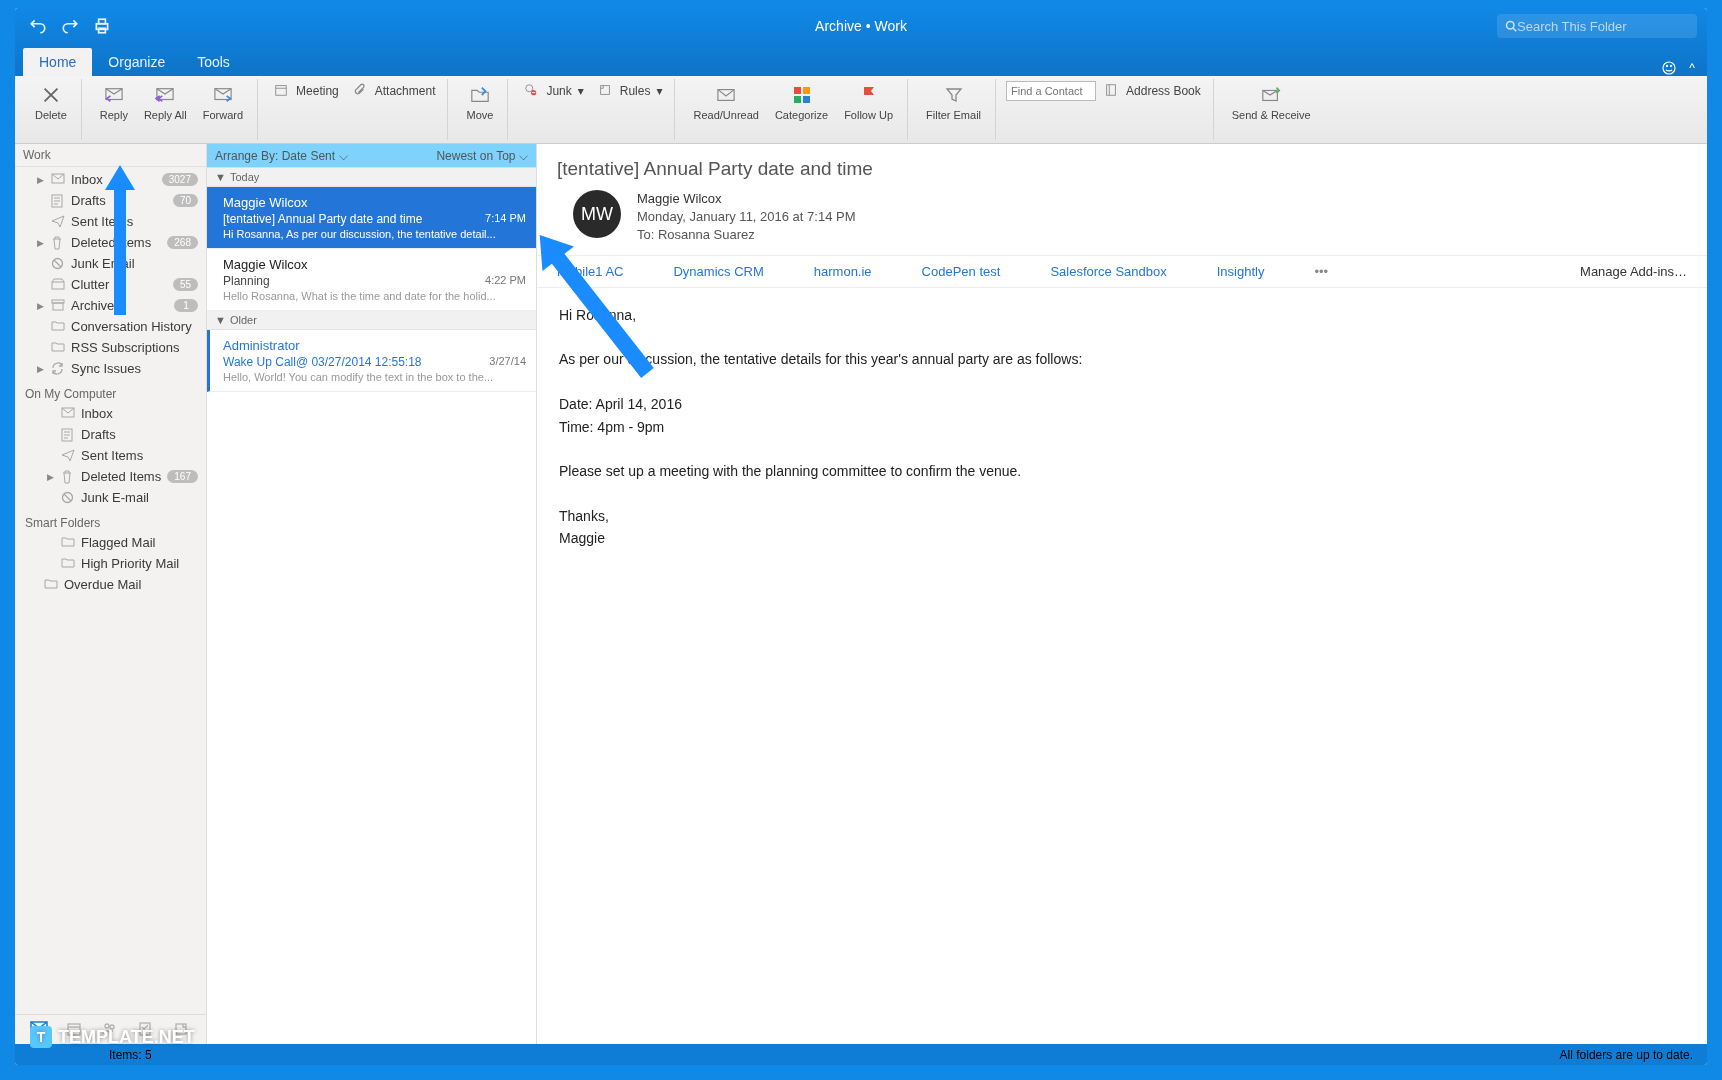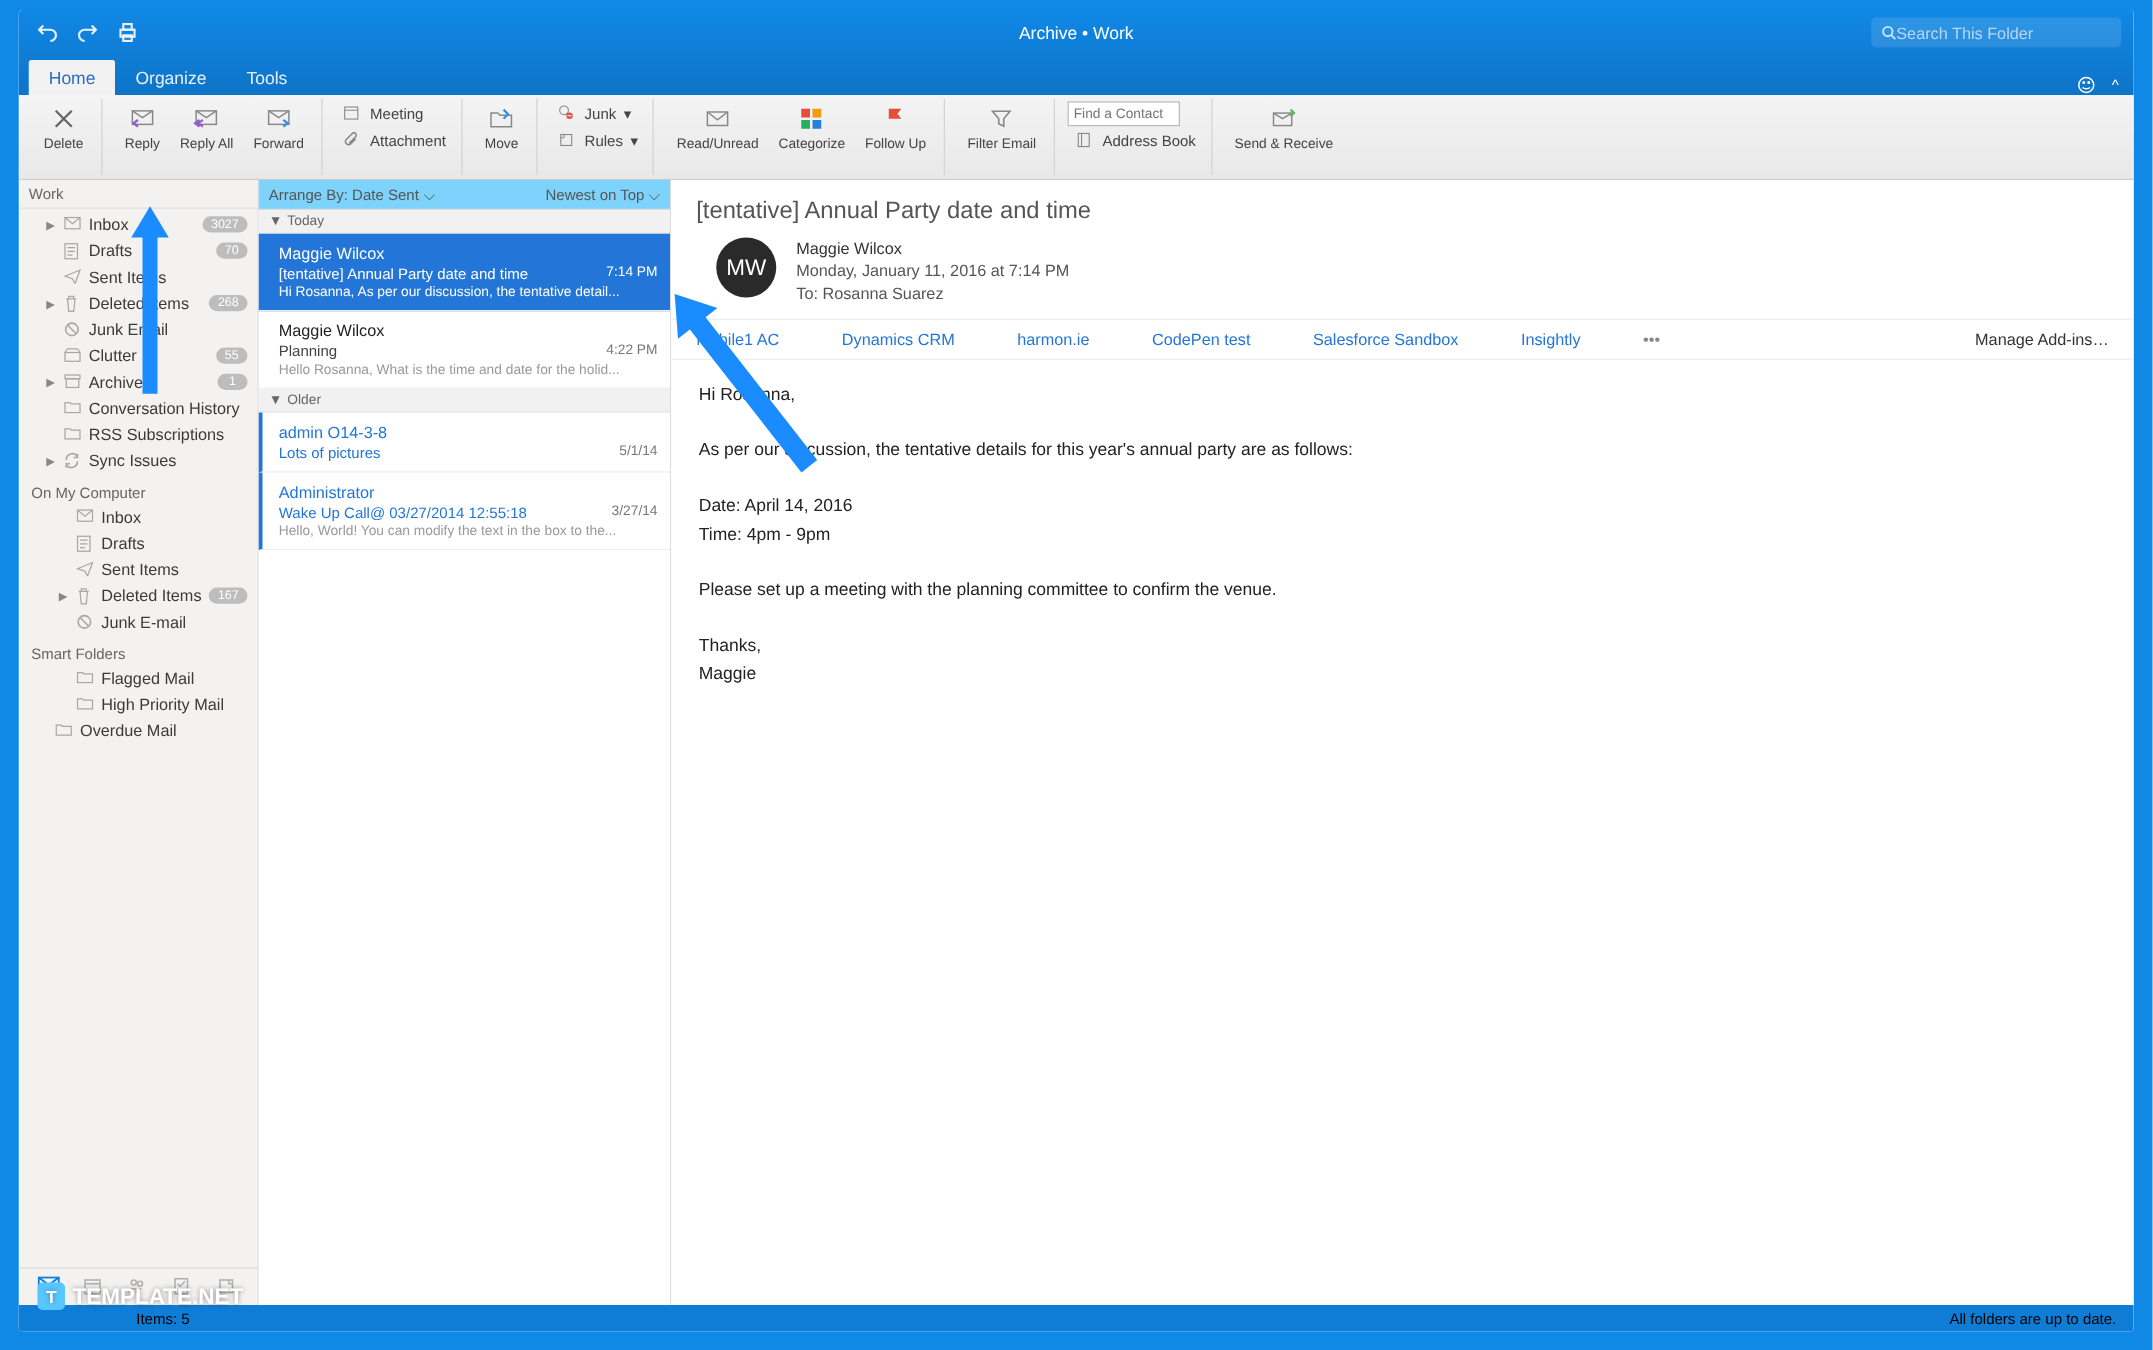--- a/index.html
+++ b/index.html
@@ -23,21 +23,21 @@
   .tabs-right { margin-left: auto; display: flex; align-items: center; padding-right: 12px; gap: 12px; color: #fff; }
 
   
   .ribbon { height: 68px; background: linear-gradient(to bottom, #f4f4f4, #e8e8e8); border-bottom: 1px solid #ccc; display: flex; align-items: stretch; padding: 3px 6px; gap: 4px; }
   .rgroup { display: flex; flex-direction: column; align-items: center; padding: 2px 6px; border-right: 1px solid #d4d4d4; }
   .rgroup.noborder { border-right: none; }
   .rbig { display: flex; flex-direction: column; align-items: center; justify-content: center; padding: 2px 8px; font-size: 11px; color: #444; line-height: 1.1; cursor: pointer; }
   .rbig .ricon { width: 24px; height: 24px; margin-bottom: 2px; display:flex; align-items:center; justify-content:center; }
   .rsmall { display: flex; align-items: center; gap: 6px; font-size: 12px; color: #444; padding: 2px 6px; cursor: pointer; }
   .rsmall .ricon { width: 16px; height: 16px; }
-  .rflex-col { display: flex; flex-direction: column; justify-content: center; gap: 2px; }
+  .rflex-col { display: flex; flex-direction: row; justify-content: center; gap: 2px; }
   .rlabel { font-size: 11px; color: #444; text-align: center; line-height: 1.1; }
   .rcontact-input { width: 90px; height: 20px; border: 1px solid #bbb; font-size: 11px; padding: 0 4px; color: #888; }
 
   
   .main { flex: 1; display: flex; overflow: hidden; }
 
   
   .sidebar { width: 192px; background: #f3f2f1; border-right: 1px solid #ddd; display: flex; flex-direction: column; font-size: 13px; color: #3a3a3a; }
   .sb-header { padding: 4px 8px; font-size: 12px; color: #666; border-bottom: 1px solid #e0e0e0; }
   .sb-list { flex: 1; overflow: auto; padding: 2px 0; }
@@ -562,27 +562,20 @@
               <span class="subjtext">Planning</span>
               <span class="time">4:22 PM</span>
             </div>
             <div class="preview">Hello Rosanna, What is the time and date for the holid...</div>
           </div>
           <div class="msg-group">
             <span>▼</span> 
             <span>Older</span>
           </div>
           <div class="msg-item unread">
-            <div class="sender">admin O14-3-8</div>
-            <div class="subj">
-              <span class="subjtext">Lots of pictures</span>
-              <span class="time">5/1/14</span>
-            </div>
-          </div>
-          <div class="msg-item unread">
             <div class="sender">Administrator</div>
             <div class="subj">
               <span class="subjtext">Wake Up Call@ 03/27/2014 12:55:18</span>
               <span class="time">3/27/14</span>
             </div>
             <div class="preview">Hello, World! You can modify the text in the box to the...</div>
           </div>
         </div>
     </div>
 

